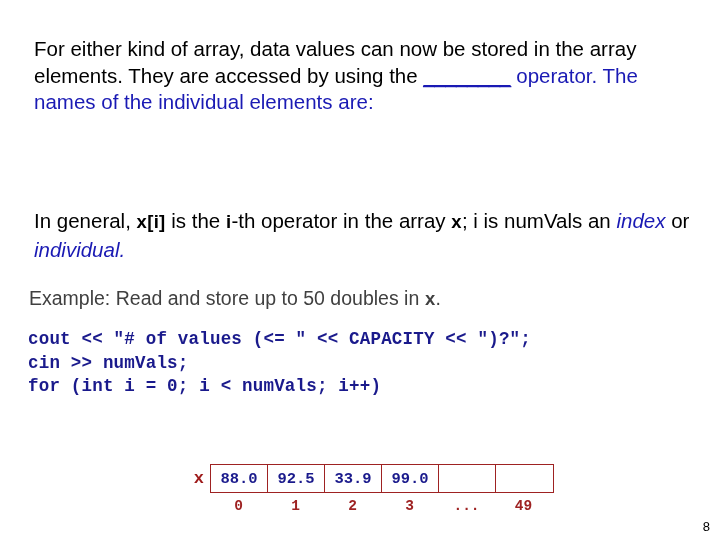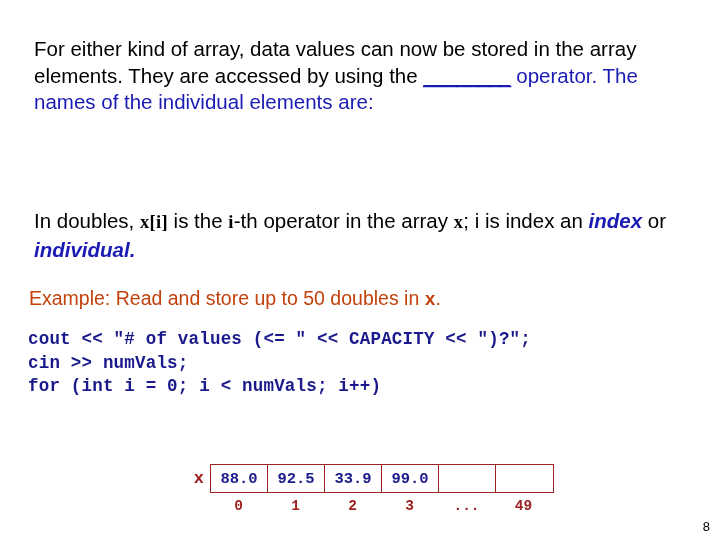--- a/index.html
+++ b/index.html
@@ -56,38 +56,38 @@
   .general {
     position: absolute;
     left: 34px;
     top: 207px;
     width: 660px;
     font-size: 20.5px;
     line-height: 28px;
     color: #000000;
   }
   .general .mi {
-    font-family: Liberation Serif, serif;
+    font-family: Liberation Sans, sans-serif;
     font-size: 18.5px;
     font-weight: bold;
     letter-spacing: 0.3px;
   }
   .ital-blue {
     color: #1a1ab4;
     font-style: italic;
-    font-weight: bold;
+    font-weight: normal;
   }
 
   
   .example {
     position: absolute;
     left: 29px;
     top: 287px;
     font-size: 19.5px;
-    color: #c2410c;
+    color: #404040;
   }
   .example .mi {
     font-family: "Liberation Mono", "DejaVu Sans Mono", monospace;
     font-size: 18px;
     font-weight: bold;
   }
 
   
   .code {
     position: absolute;
@@ -169,21 +169,21 @@
   }
 </style>
 </head>
 <body>
 
 <div id="slide">
 
   <div class="para"><span>For either kind of array, data values can now be stored in the array elements.  They are accessed by using the </span><u class="blue-ul">________</u><span> </span><span class="blue">operator</span><span class="blue">.  The names of the individual elements are:</span></div>
 
 
-  <div class="general"><span>In doubles,  </span><span class="mi">x[i]</span><span> is the </span><span class="mi">i</span><span>-th operator in the array </span><span class="mi">x</span><span>; i is index an </span><span class="ital-blue">index</span><span> or </span><span class="ital-blue">individual</span><span class="ital-blue">.</span></div>
+  <div class="general"><span>In general,  </span><span class="mi">x[i]</span><span> is the </span><span class="mi">i</span><span>-th operator in the array </span><span class="mi">x</span><span>; i is numVals an </span><span class="ital-blue">index</span><span> or </span><span class="ital-blue">individual</span><span class="ital-blue">.</span></div>
 
   <div class="example"><span>Example: Read and store up to 50 doubles in </span><span class="mi">x</span><span>.</span></div>
 
   <div class="code"><div>cout &lt;&lt; "# of values (&lt;= " &lt;&lt; CAPACITY &lt;&lt; ")?";</div><div>cin &gt;&gt; numVals;</div><div>for (int i = 0; i &lt; numVals; i++)</div></div>
 
   <div class="array-wrap">
     <div class="array-row">
       <div class="arr-label">x</div>
       <div class="arr-table">
         <div class="arr-cell">88.0</div>

